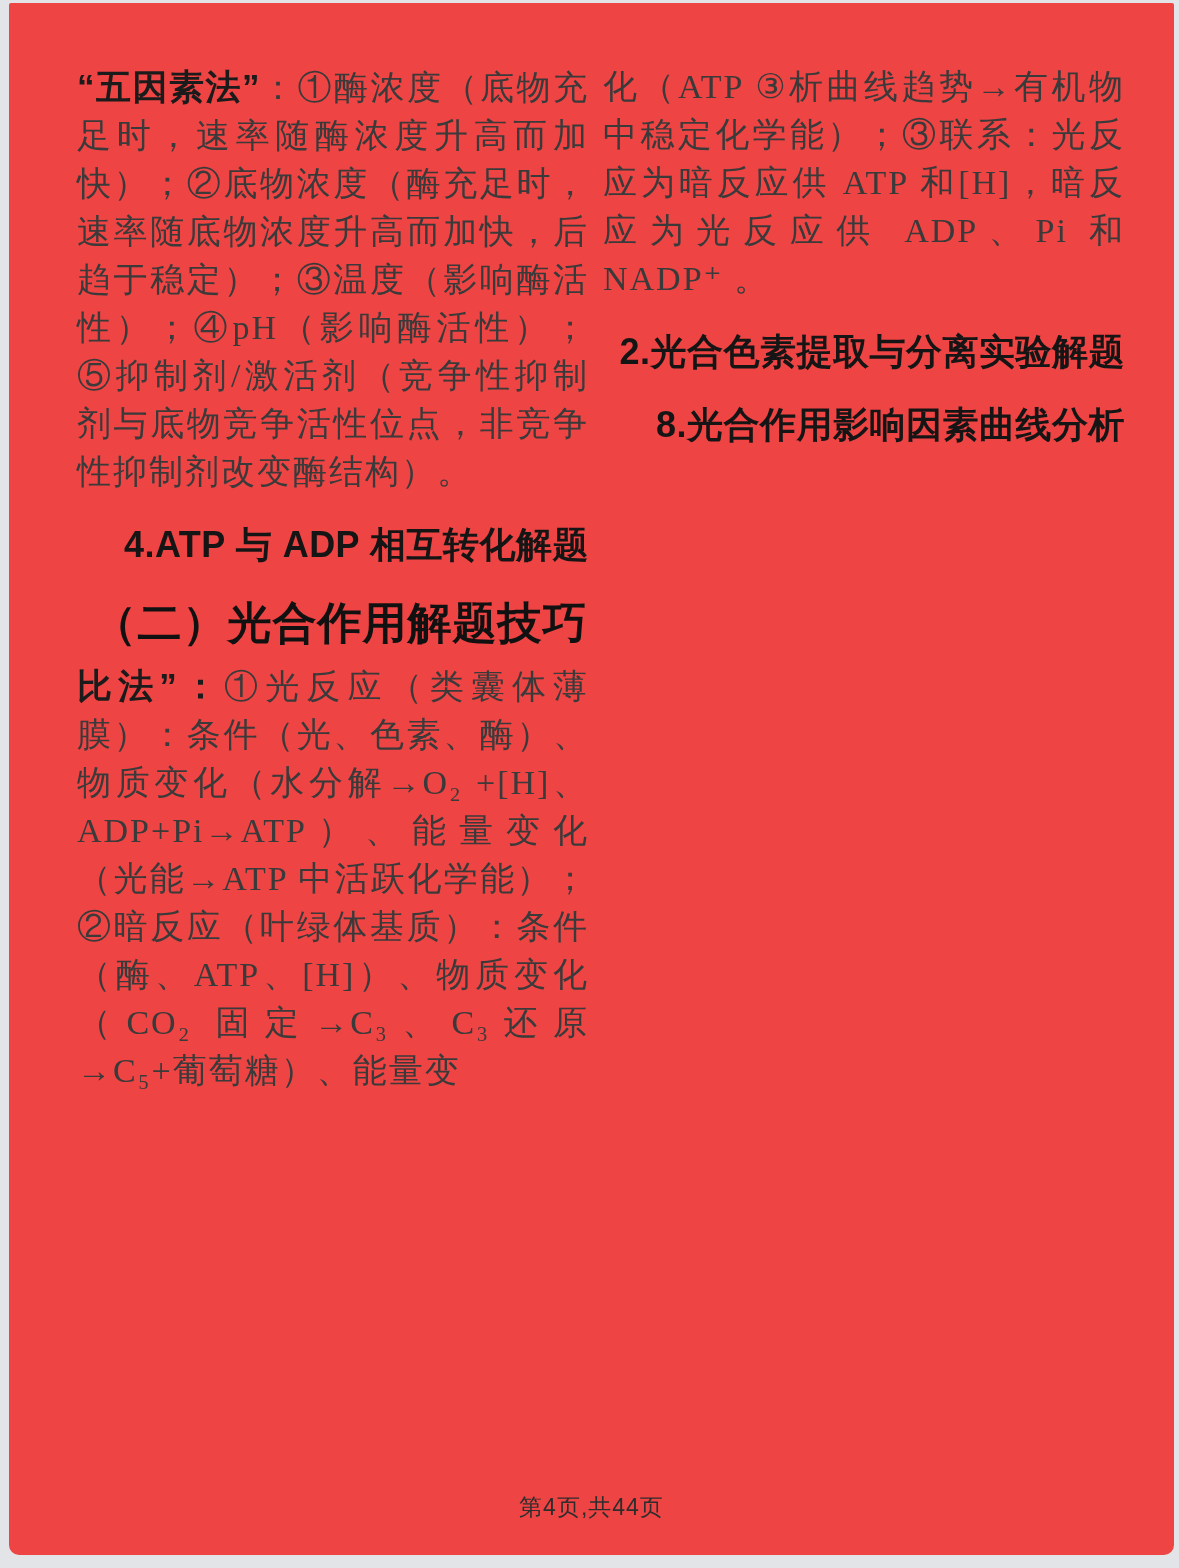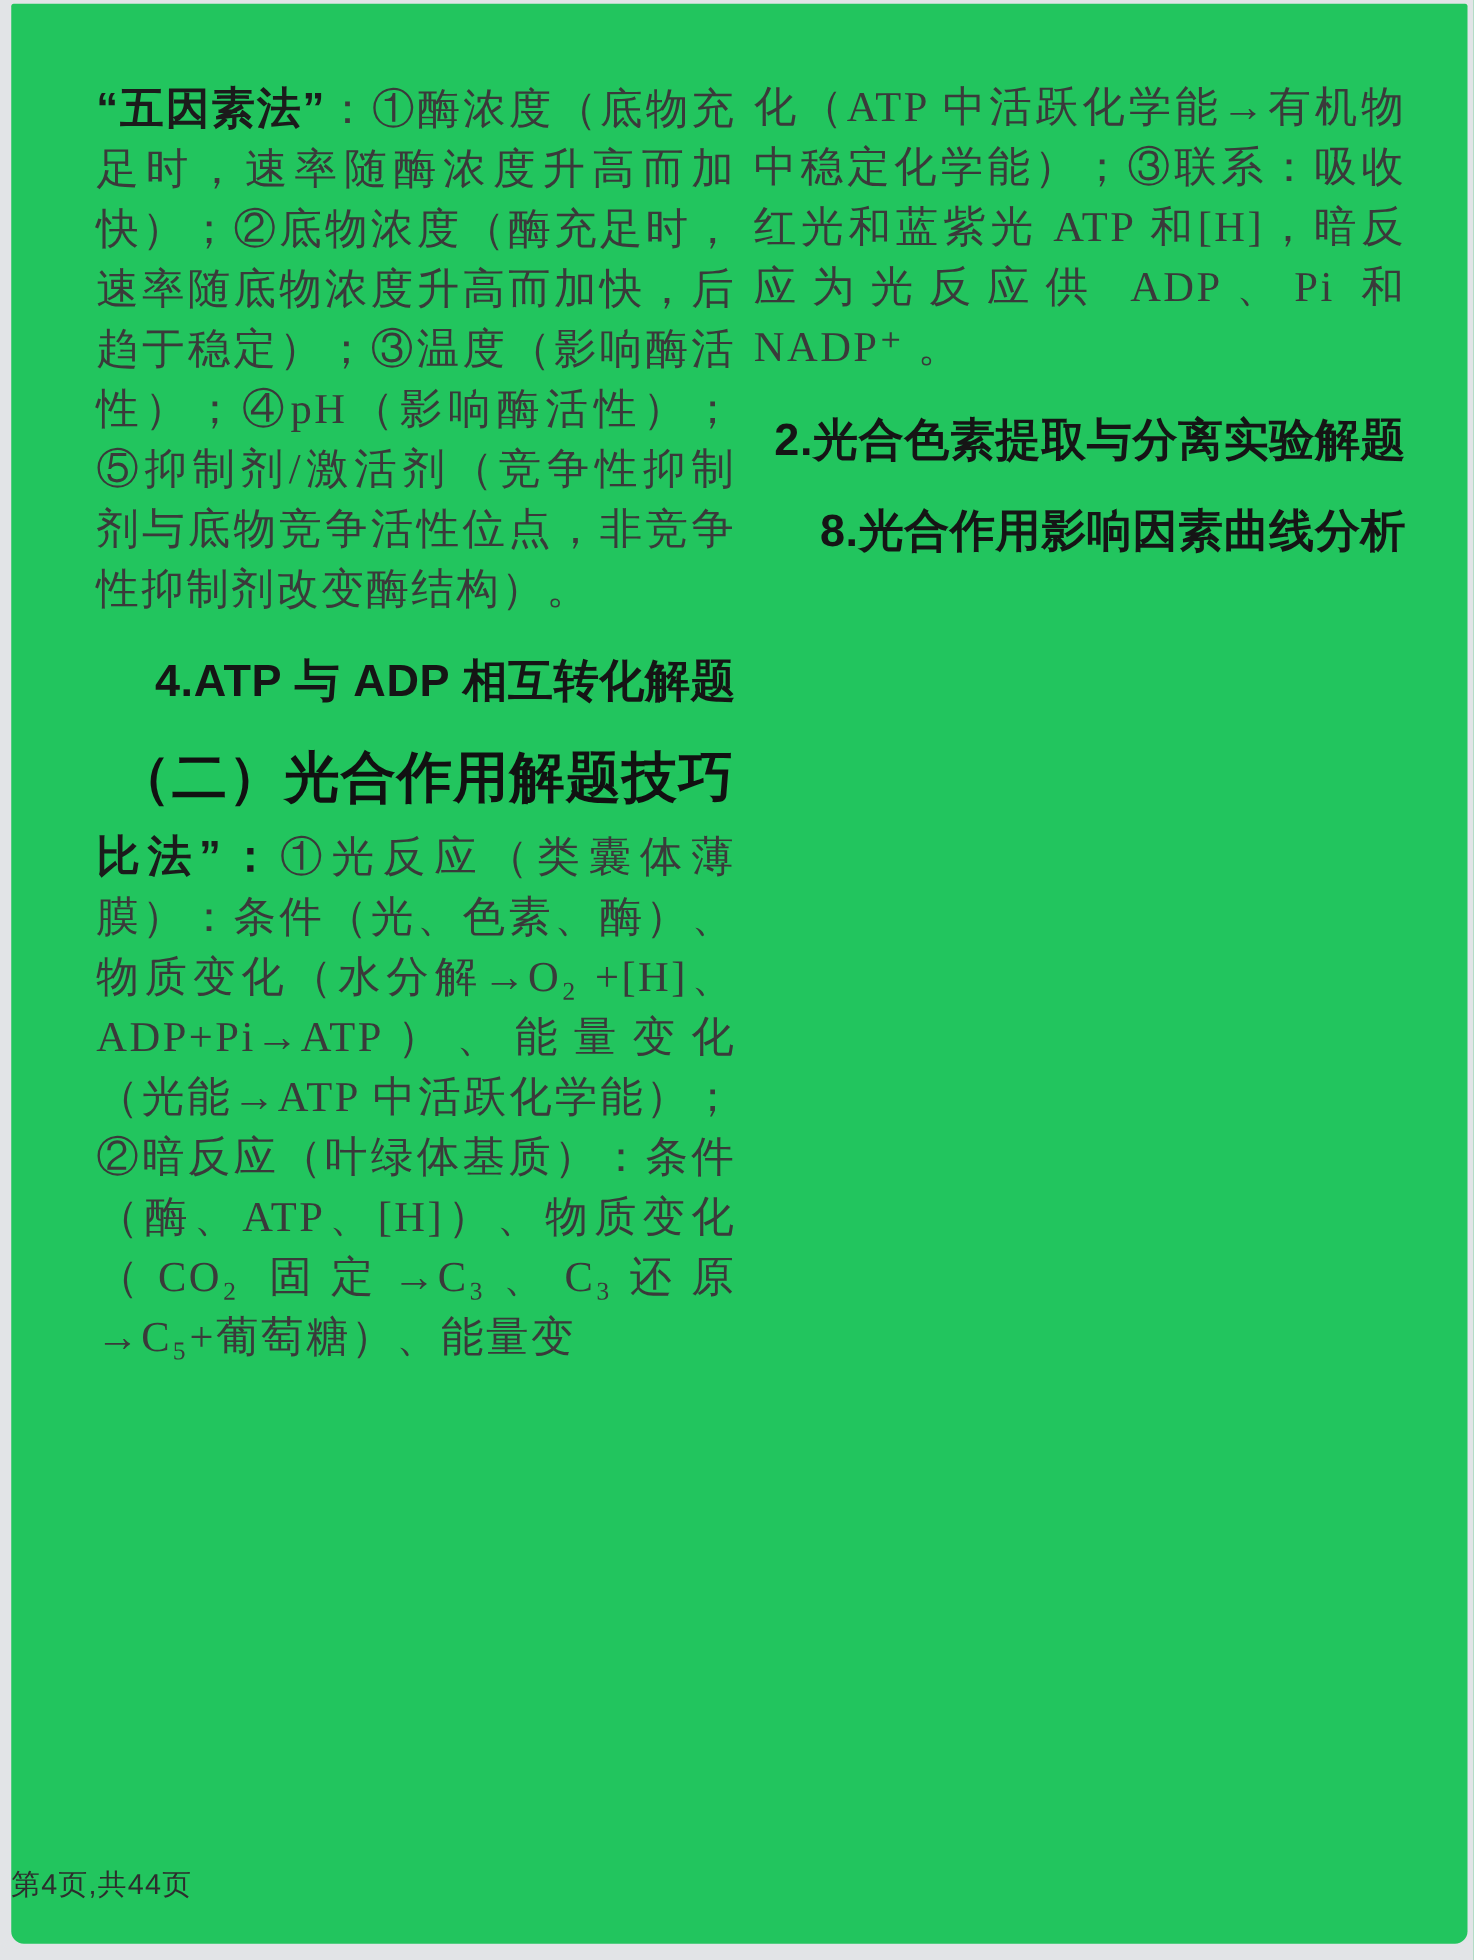--- a/index.html
+++ b/index.html
@@ -6,21 +6,21 @@
   body {
     width: 1179px; height: 1568px;
     background: #e2e4e7;
     position: relative;
     overflow: hidden;
     font-family: "Liberation Serif", "DejaVu Serif", serif;
   }
   .page {
     position: absolute;
     left: 9px; top: 3px; right: 5px; bottom: 13px;
-    background: #22c55e;
+    background: #ef4444;
     border-radius: 2px 2px 10px 10px;
   }
   .col {
     position: absolute;
     top: 60px;
     font-size: 34px;
     line-height: 48px;
     color: #3a3a3a;
     text-align: justify;
     text-justify: inter-character;
@@ -55,21 +55,21 @@
     color: #111111;
     margin: 22px 0 12px 0;
     padding-left: 14px;
     letter-spacing: 1px;
     white-space: nowrap;
     text-align: center;
   }
   .footer {
     position: absolute;
     left: 0; right: 0; bottom: 32px;
-    text-align: left;
+    text-align: center;
     font-family: "Liberation Sans", "DejaVu Sans", sans-serif;
     font-size: 23px;
     color: #2d2d2d;
     letter-spacing: 1px;
   }
 </style>
 </head>
 <body>
 
 <div class="page">
@@ -80,21 +80,21 @@
     <h3 class="hnum">4.ATP 与 ADP 相互转化解题</h3>
 
 
     <h2 class="hsec">（二）光合作用解题技巧</h2>
 
 
     <p class="para"><span class="lead">比法”：</span><span>①光反应（类囊体薄膜）：条件（光、色素、酶）、物质变化（水分解→O₂ +[H]、ADP+Pi→ATP）、能量变化（光能→ATP 中活跃化学能）；②暗反应（叶绿体基质）：条件（酶、ATP、[H]）、物质变化（CO₂ 固定→C₃、C₃还原→C₅+葡萄糖）、能量变</span></p>
   </div>
 
   <div class="col col-right">
-    <p class="para"><span>化（ATP 中活跃化学能→有机物中稳定化学能）；③联系：吸收红光和蓝紫光 ATP 和[H]，暗反应为光反应供 ADP、Pi 和 NADP⁺ 。</span></p>
+    <p class="para"><span>化（ATP ③析曲线趋势→有机物中稳定化学能）；③联系：光反应为暗反应供 ATP 和[H]，暗反应为光反应供 ADP、Pi 和 NADP⁺ 。</span></p>
 
     <h3 class="hnum">2.光合色素提取与分离实验解题</h3>
 
 
     <h3 class="hnum">8.光合作用影响因素曲线分析</h3>
 
   </div>
 
   <div class="footer"><span>第4页,共44页</span></div>
 

